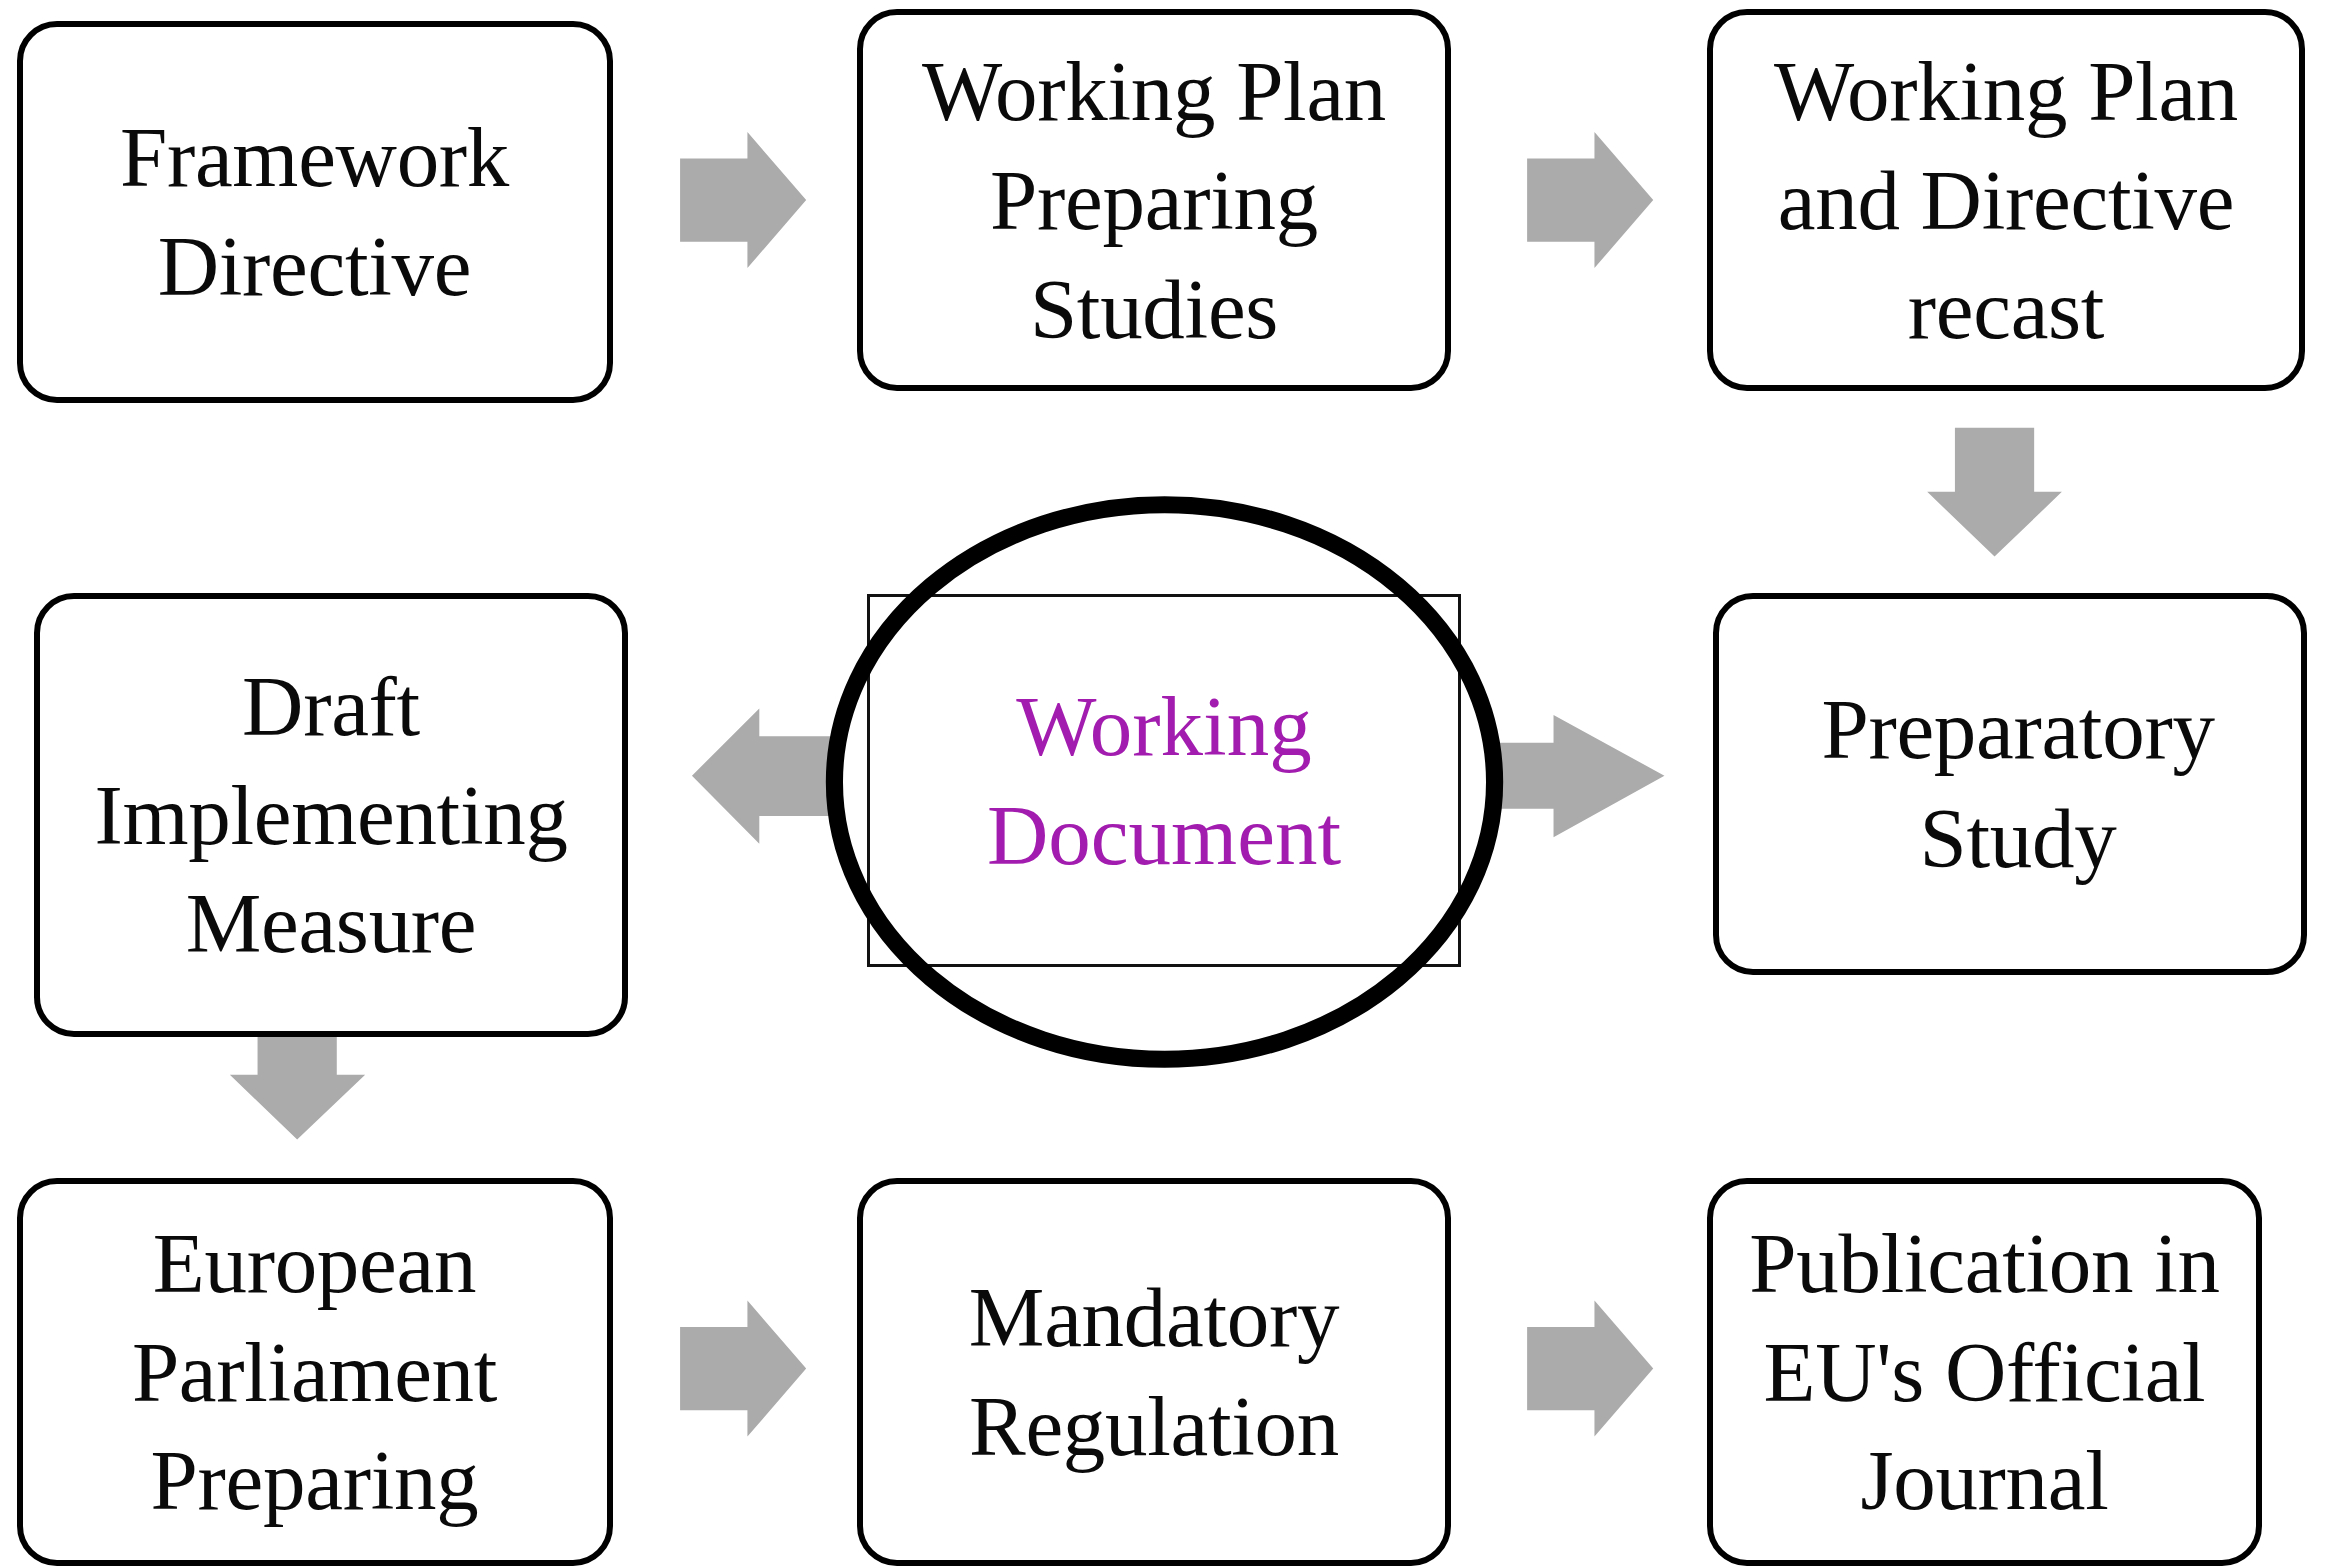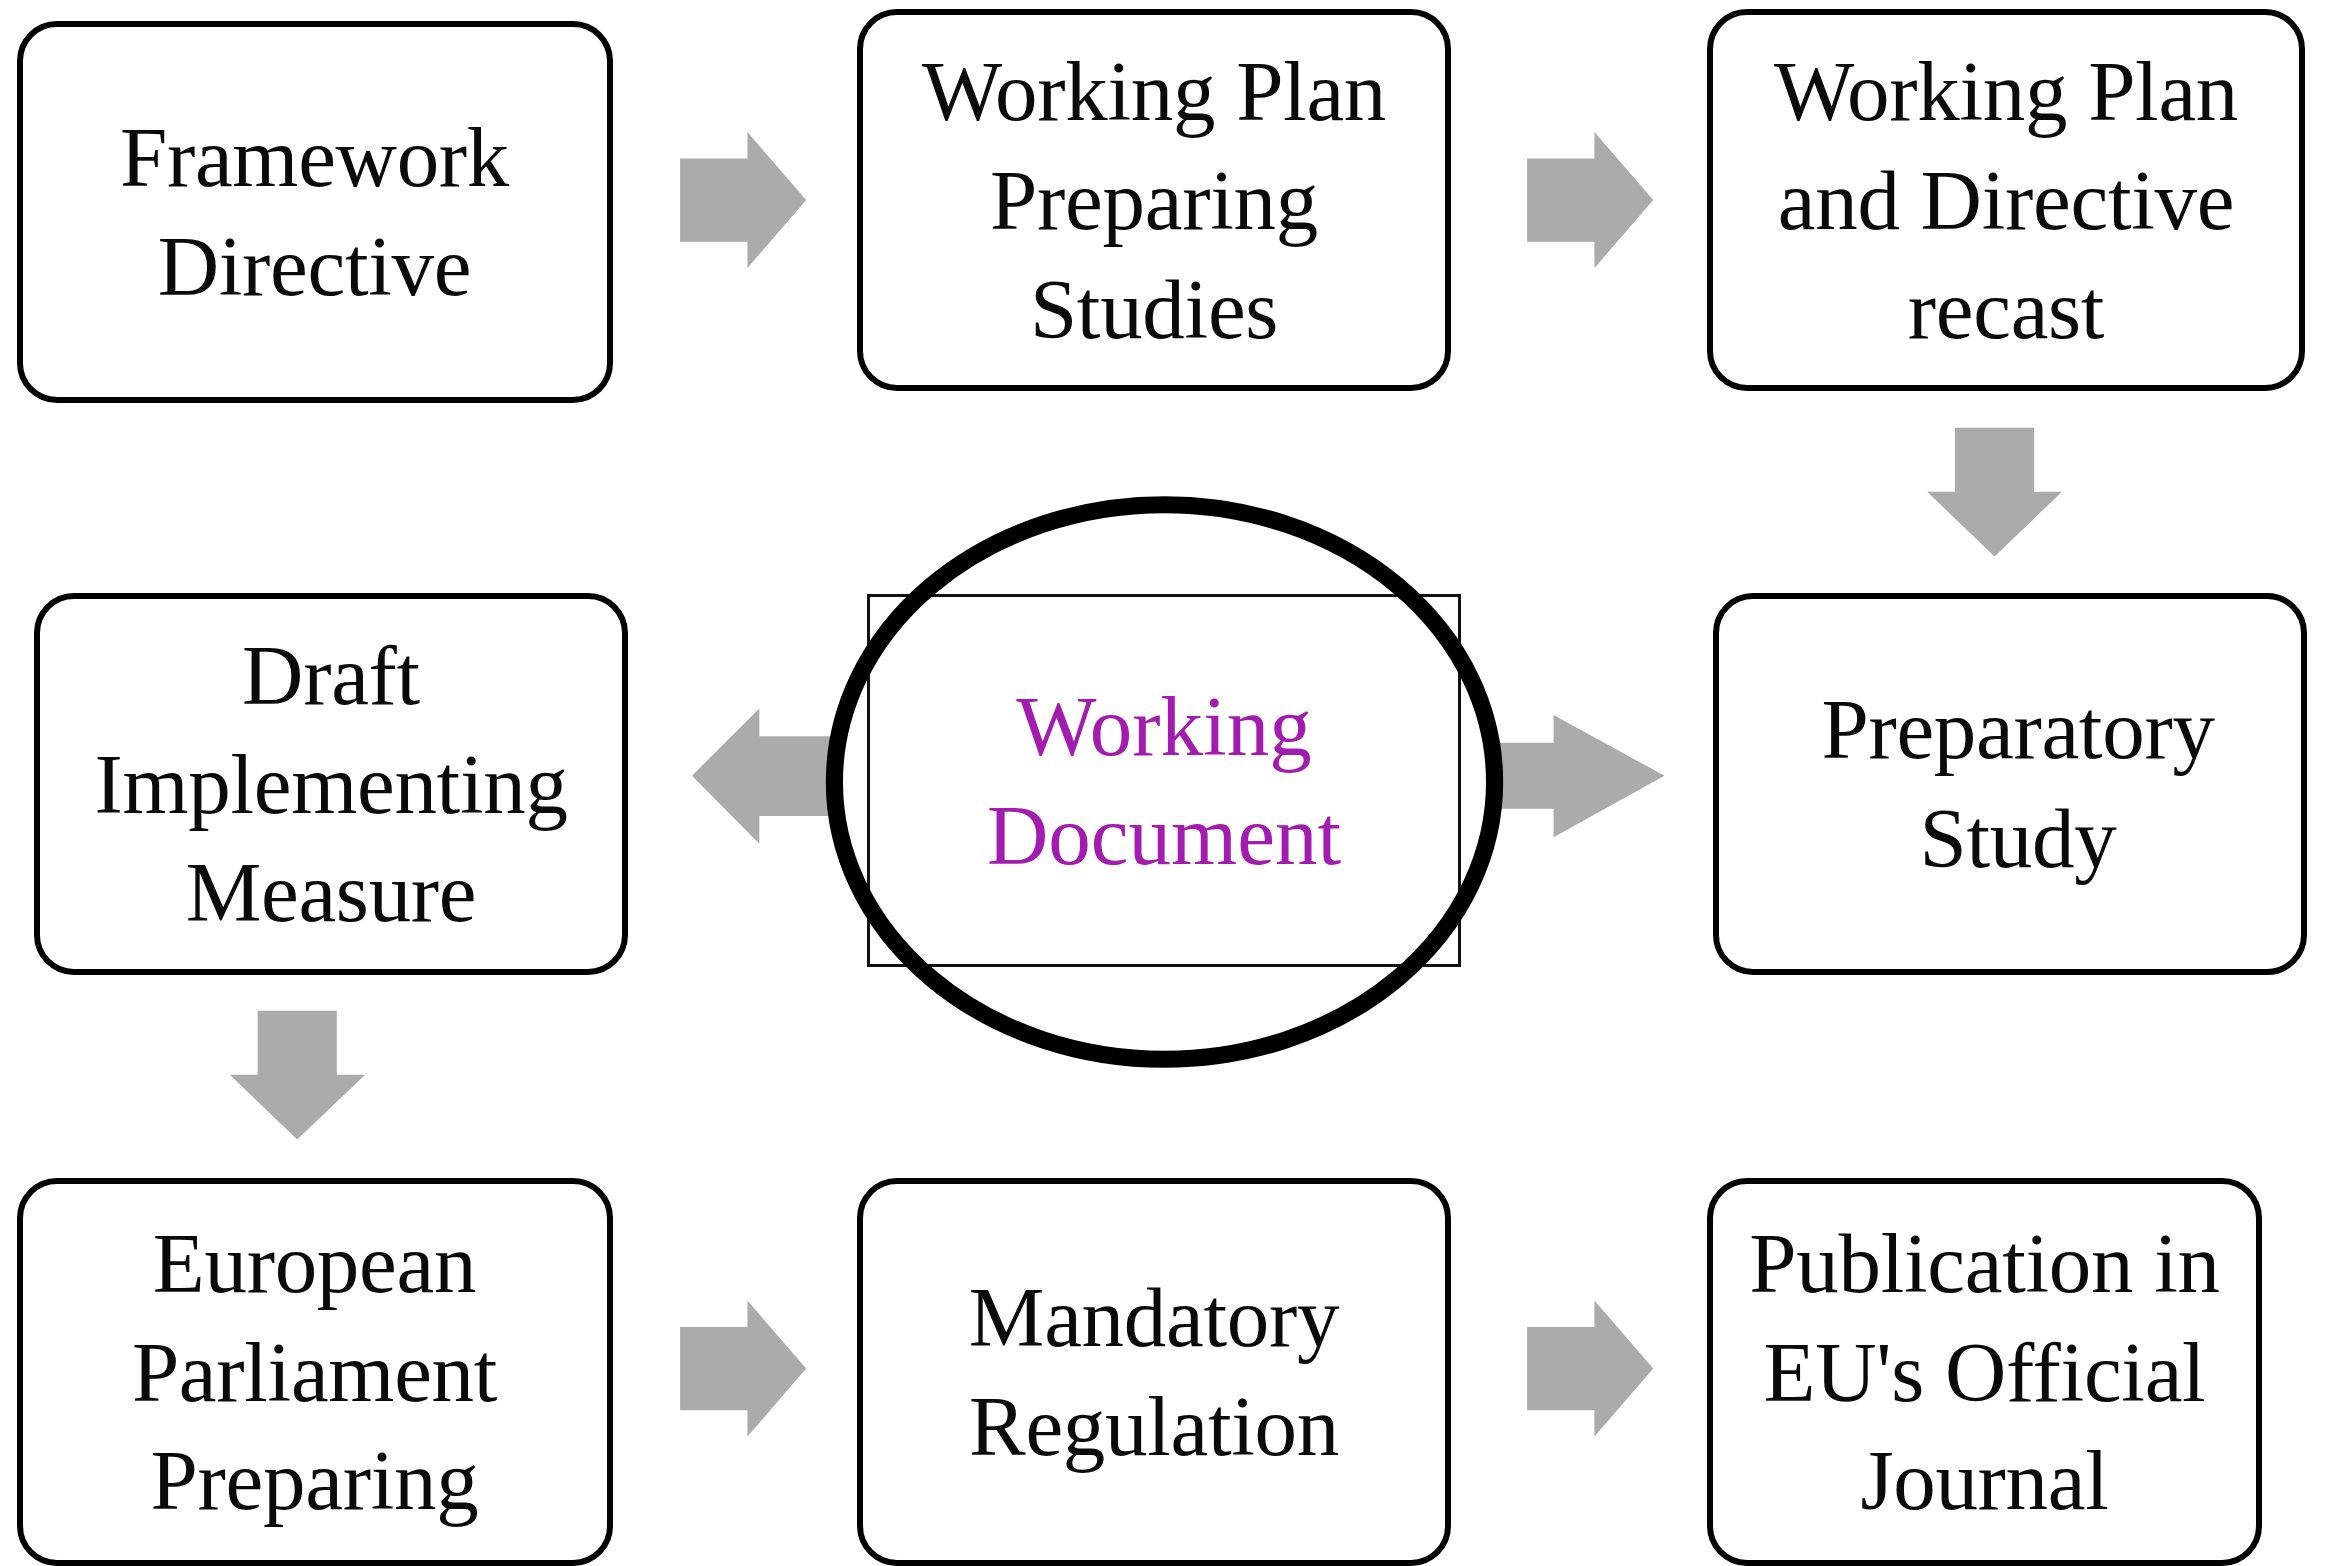--- a/index.html
+++ b/index.html
@@ -42,21 +42,21 @@
     color: #0a0a0a;
     white-space: pre-line;
     padding: 0 14.5px;
     letter-spacing: -0.3px;
   }
   
   #box-framework-directive      { left: 16.5px;   top: 9.2px;   width: 596px;  height: 382px; margin-top: 12px; }
   #box-working-plan-preparing   { left: 857px; top: 9.2px;   width: 594px;  height: 382px; }
   #box-working-plan-recast      { left: 1707px; top: 9.2px;   width: 598px;  height: 382px; }
   
-  #box-draft-implementing       { left: 34px;   top: 593px;  width: 594px;  height: 382px; }
+  #box-draft-implementing       { left: 34px;   top: 593px;  width: 594px;  height: 444px; }
   #box-preparatory-study        { left: 1713px; top: 593px;  width: 594px;  height: 382px; padding-left: 16px; }
   
   #box-european-parliament      { left: 16.5px;   top: 1178px; width: 596px;  height: 388px; }
   #box-mandatory-regulation     { left: 857px; top: 1178px; width: 594px;  height: 388px; }
   #box-publication-eu-journal   { left: 1707px; top: 1178px; width: 555px;  height: 388px; }
 
   
   #node-working-document {
     position: absolute;
     left: 867px;

